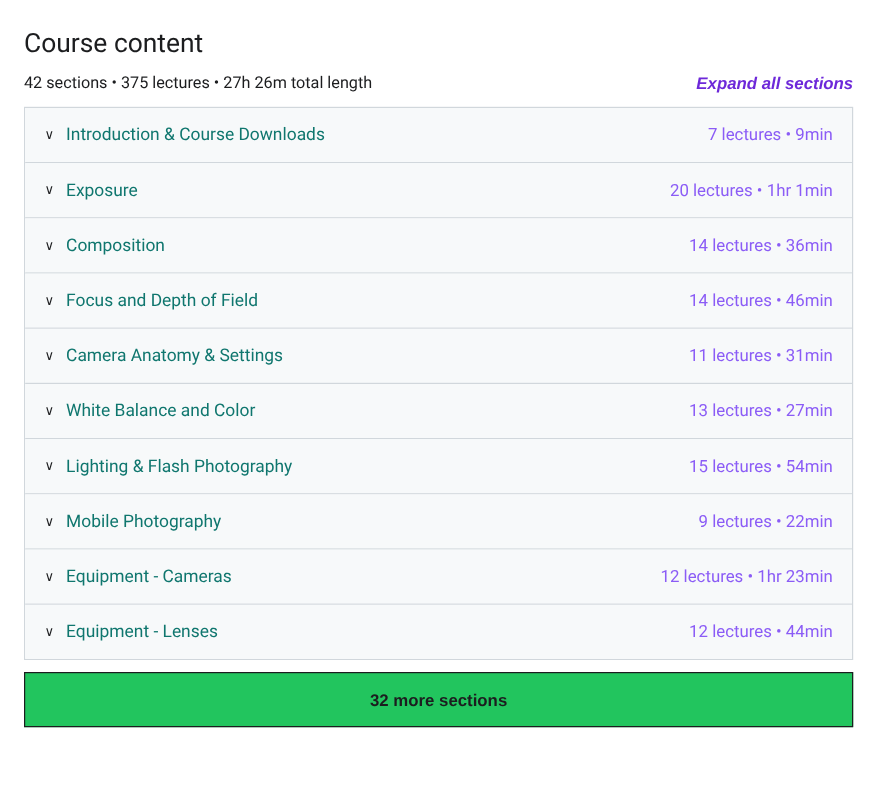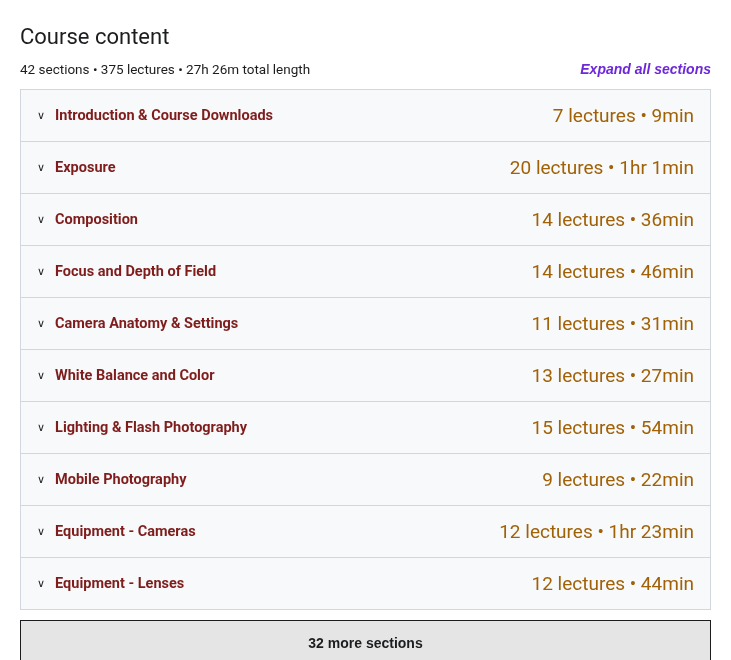--- a/index.html
+++ b/index.html
@@ -71,37 +71,37 @@
     }
 
     .chevron-icon {
       font-size: 11px;
       color: #1c1d1f;
       flex-shrink: 0;
     }
 
     .section-title {
       font-size: 14.5px;
-      font-weight: 700;
-      color: #7f1d1d;
+      font-weight: 400;
+      color: #0f766e;
     }
 
     .section-meta {
-      font-size: 19px;
-      color: #a16207;
+      font-size: 14px;
+      color: #8b5cf6;
       white-space: nowrap;
       flex-shrink: 0;
     }
 
     .more-sections-btn {
       display: block;
       width: 100%;
       margin-top: 10px;
       padding: 14px 16px;
-      background: #e5e5e5;
+      background: #22c55e;
       border: 1px solid #1c1d1f;
       font-size: 14px;
       font-weight: 700;
       color: #1c1d1f;
       cursor: pointer;
       text-align: center;
     }
   </style>
 </head>
 <body>

